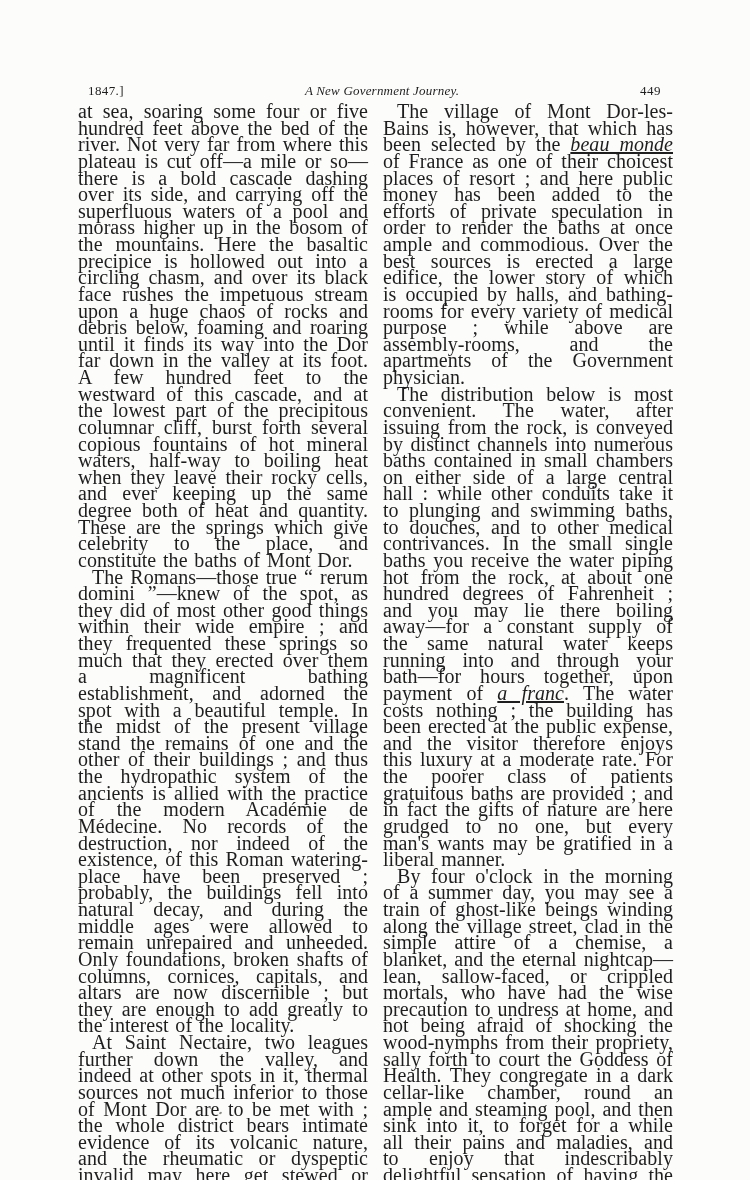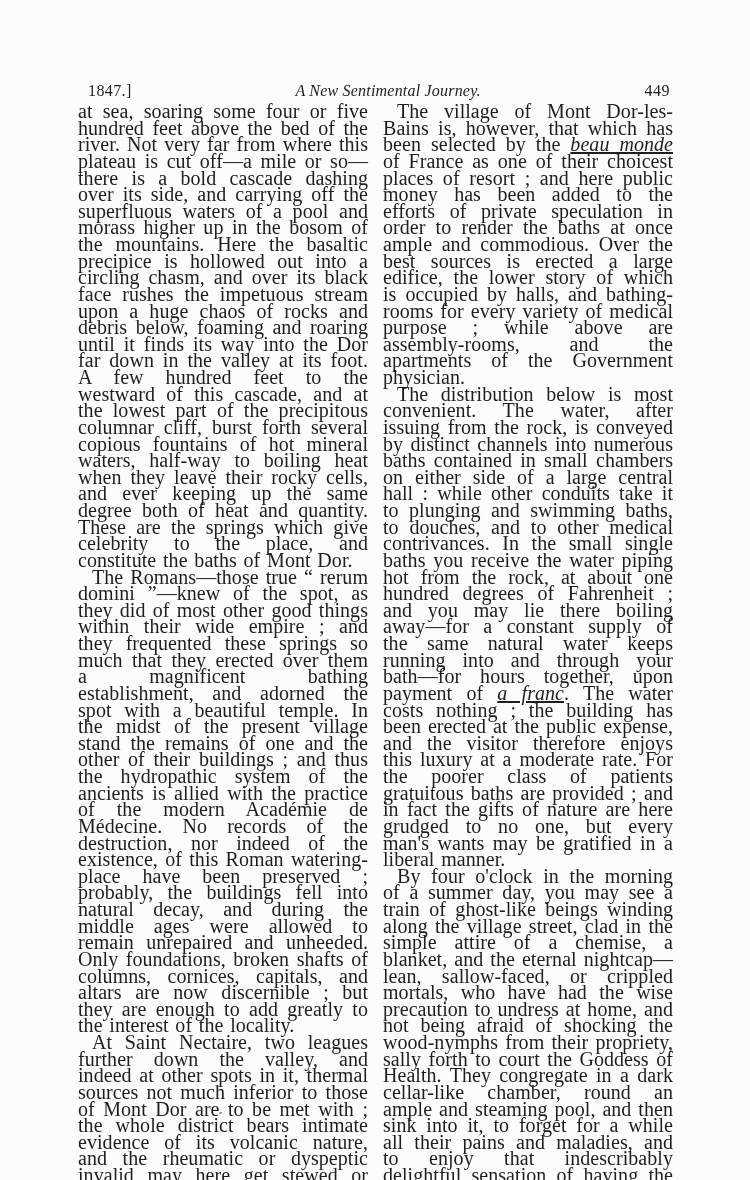--- a/index.html
+++ b/index.html
@@ -20,34 +20,34 @@
   .page {
     position: relative;
     width: 750px;
     height: 1180px;
     padding: 82px 77px 0 78px;
   }
   .running-header {
     display: flex;
     justify-content: space-between;
     align-items: baseline;
-    font-size: 16px;
+    font-size: 13px;
     line-height: 18px;
     margin-bottom: 3px;
   }
   .running-header .date {
     margin-left: 10px;
     letter-spacing: 0.4px;
   }
   .running-header .title {
     font-style: italic;
     letter-spacing: 0.2px;
   }
   .running-header .pagenum {
-    margin-right: 3px;
+    margin-right: 12px;
     letter-spacing: 0.5px;
     text-align: center;
   }
   .columns {
     display: flex;
     gap: 15px;
   }
   .col {
     width: 290px;
     font-size: 20px;
@@ -71,21 +71,21 @@
     transform: rotate(-35deg);
     border-radius: 1px;
   }
 </style>
 </head>
 <body>
 
 <div class="page">
   <div class="running-header">
     <span class="date">1847.]</span>
-    <span class="title">A New Sentimental Journey.</span>
+    <span class="title">A New Government Journey.</span>
     <span class="pagenum">449</span>
   </div>
   <div class="columns">
     <div class="col">
         <p class="para"><span>at sea, soaring some four or five hundred feet above the bed of the river. Not very far from where this plateau is cut off—a mile or so—there is a bold cascade dashing over its side, and carrying off the superfluous waters of a pool and morass higher up in the bosom of the mountains. Here the basaltic precipice is hollowed out into a circling chasm, and over its black face rushes the impetuous stream upon a huge chaos of rocks and debris below, foaming and roaring until it finds its way into the Dor far down in the valley at its foot. A few hundred feet to the westward of this cascade, and at the lowest part of the precipitous columnar cliff, burst forth several copious fountains of hot mineral waters, half-way to boiling heat when they leave their rocky cells, and ever keeping up the same degree both of heat and quantity. These are the springs which give celebrity to the place, and constitute the baths of Mont Dor.</span></p>
         <p class="para indent"><span>The Romans—those true “ rerum domini ”—knew of the spot, as they did of most other good things within their wide empire ; and they frequented these springs so much that they erected over them a magnificent bathing establishment, and adorned the spot with a beautiful temple. In the midst of the present village stand the remains of one and the other of their buildings ; and thus the hydropathic system of the ancients is allied with the practice of the modern Académie de Médecine. No records of the destruction, nor indeed of the existence, of this Roman watering-place have been preserved ; probably, the buildings fell into natural decay, and during the middle ages were allowed to remain unrepaired and unheeded. Only foundations, broken shafts of columns, cornices, capitals, and altars are now discernible ; but they are enough to add greatly to the interest of the locality.</span></p>
         <p class="para indent"><span>At Saint Nectaire, two leagues further down the valley, and indeed at other spots in it, thermal sources not much inferior to those of Mont Dor are to be met with ; the whole district bears intimate evidence of its volcanic nature, and the rheumatic or dyspeptic invalid may here get stewed or washed out to his full satisfaction and lasting benefit.</span></p>
       </div>
     <div class="col">
         <p class="para indent"><span>The village of Mont Dor-les-Bains is, however, that which has been selected by the </span><em>beau monde</em><span> of France as one of their choicest places of resort ; and here public money has been added to the efforts of private speculation in order to render the baths at once ample and commodious. Over the best sources is erected a large edifice, the lower story of which is occupied by halls, and bathing-rooms for every variety of medical purpose ; while above are assembly-rooms, and the apartments of the Government physician.</span></p>

